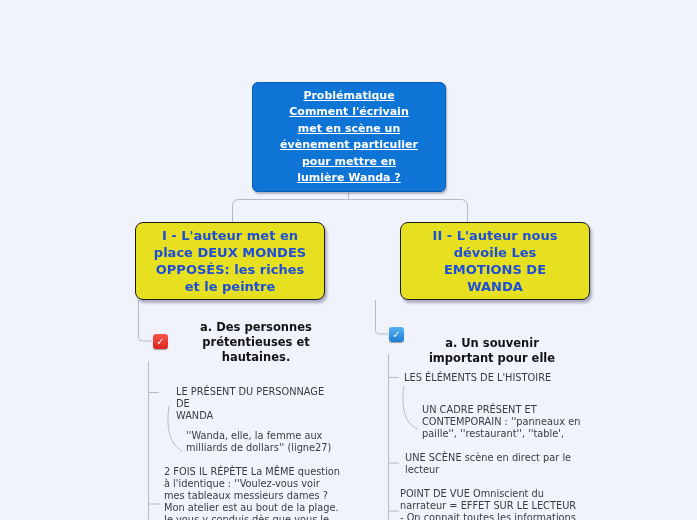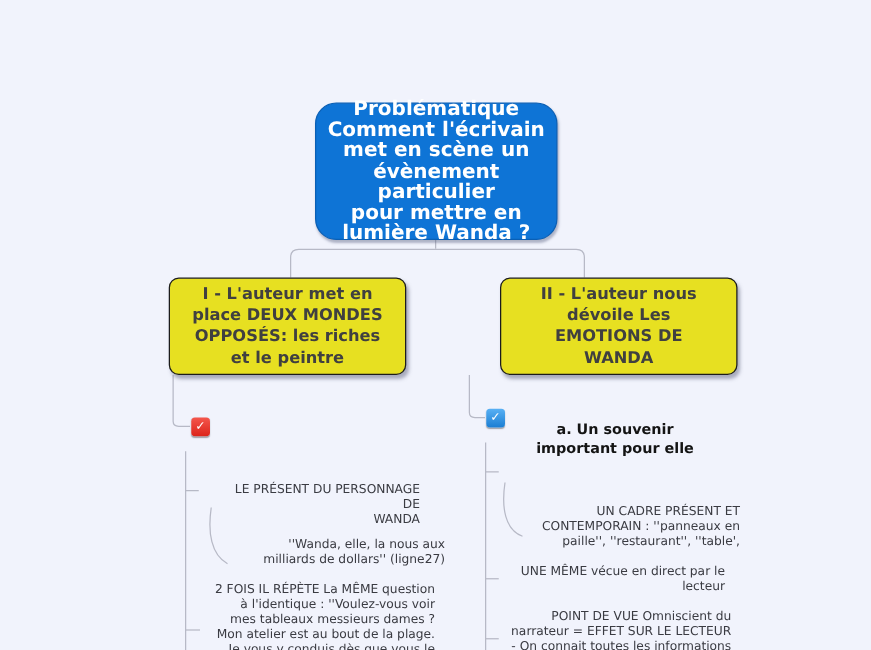--- a/index.html
+++ b/index.html
@@ -17,27 +17,28 @@
     display:flex; align-items:center; justify-content:center;
     text-align:center;
     white-space:pre-line;
     font-weight:bold;
     box-sizing:border-box;
     cursor:pointer;
   }
   .root {
     left:252px; top:82px; width:194px; height:110px;
     background:#0e74d6; color:#ffffff;
-    font-size:16px; line-height:16.5px;
-    border:1px solid #0a5fb5; border-radius:17px;
+    font-size:11px; line-height:16.5px;
+    border:1px solid #0a5fb5; border-radius:6px;
     box-shadow:1px 2px 2px rgba(90,100,130,.45);
+    text-decoration:underline;
   }
   .branch {
     width:190px; height:78px;
-    background:#e7e021; color:#404040;
+    background:#e7e021; color:#1d4ed8;
     font-size:13px; line-height:17px;
     border:1.5px solid #1c1c1c; border-radius:8px;
     box-shadow:2px 3px 3px rgba(95,100,125,.5);
   }
   #branch-1 { left:135px; top:222px; }
   #branch-2 { left:372px; top:222px;margin-left:28px; }
 
   .checkbox {
     position:absolute; width:15px; height:15px;
     border-radius:3px;
@@ -53,21 +54,21 @@
     position:absolute;
     font-weight:bold; font-size:11.5px; line-height:15.2px;
     color:#141414; text-align:center; white-space:pre-line;
   }
   #cb-label-1 { left:171px; top:320px; width:170px; }
   #cb-label-2 { left:407px; top:336px; width:170px; }
 
   .note {
     position:absolute;
     font-size:9.8px; line-height:11.9px;
-    color:#3a3b42; text-align:right; white-space:pre-line;
+    color:#3a3b42; text-align:left; white-space:pre-line;
   }
   #note-1-1 { left:176px; top:386px; width:160px; }
   #note-1-2 { left:186px; top:430px; width:170px; }
   #note-1-3 { left:164px; top:466px; width:184px; }
   #note-2-1 { left:404px; top:372px; width:200px; text-align:left; }
   #note-2-2 { left:422px; top:404px; width:170px; }
   #note-2-3 { left:405px; top:452px; width:175px; }
   #note-2-4 { left:400px; top:488px; width:185px; }
 </style>
 </head>
@@ -106,39 +107,43 @@
 et le peintre</div>
 
   <div class="node branch" id="branch-2">II - L'auteur nous
 dévoile Les
 EMOTIONS DE
 WANDA</div>
 
   <div class="checkbox red">
     <span>✓</span>
   </div>
+  <div class="cb-label" id="cb-label-1">a. Des personnes
+prétentieuses et
+hautaines.</div>
 
   <div class="checkbox blue">
     <span>✓</span>
   </div>
   <div class="cb-label" id="cb-label-2">a. Un souvenir
 important pour elle</div>
 
   <div class="note" id="note-1-1">LE PRÉSENT DU PERSONNAGE DE
 WANDA</div>
-  <div class="note" id="note-1-2">''Wanda, elle, la nous aux
+  <div class="note" id="note-1-2">''Wanda, elle, la femme aux
 milliards de dollars'' (ligne27)</div>
   <div class="note" id="note-1-3">2 FOIS IL RÉPÈTE La MÊME question
 à l'identique : ''Voulez-vous voir
 mes tableaux messieurs dames ?
 Mon atelier est au bout de la plage.
 Je vous y conduis dès que vous le</div>
 
+  <div class="note" id="note-2-1">LES ÉLÉMENTS DE L'HISTOIRE</div>
   <div class="note" id="note-2-2">UN CADRE PRÉSENT ET
 CONTEMPORAIN : ''panneaux en
 paille'', ''restaurant'', ''table',</div>
-  <div class="note" id="note-2-3">UNE MÊME vécue en direct par le
+  <div class="note" id="note-2-3">UNE SCÈNE scène en direct par le
 lecteur</div>
   <div class="note" id="note-2-4">POINT DE VUE Omniscient du
 narrateur = EFFET SUR LE LECTEUR
 - On connait toutes les informations</div>
 
 </div>
 
 </body></html>

